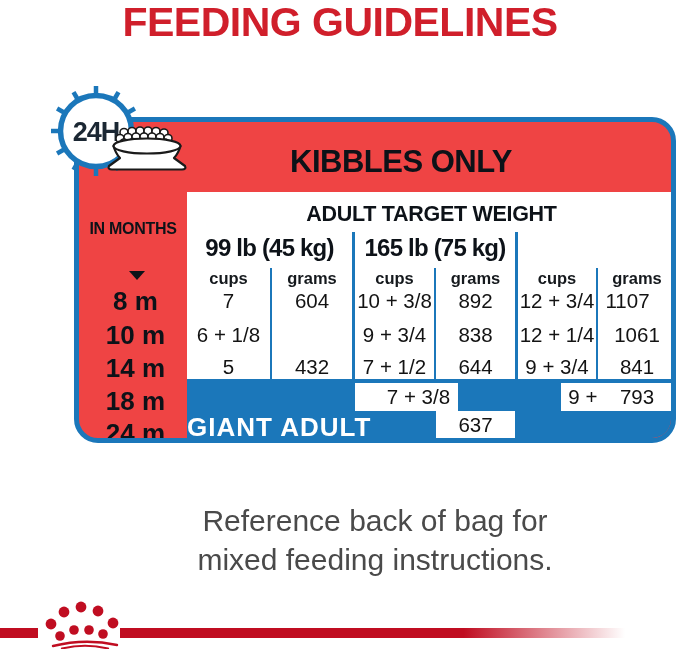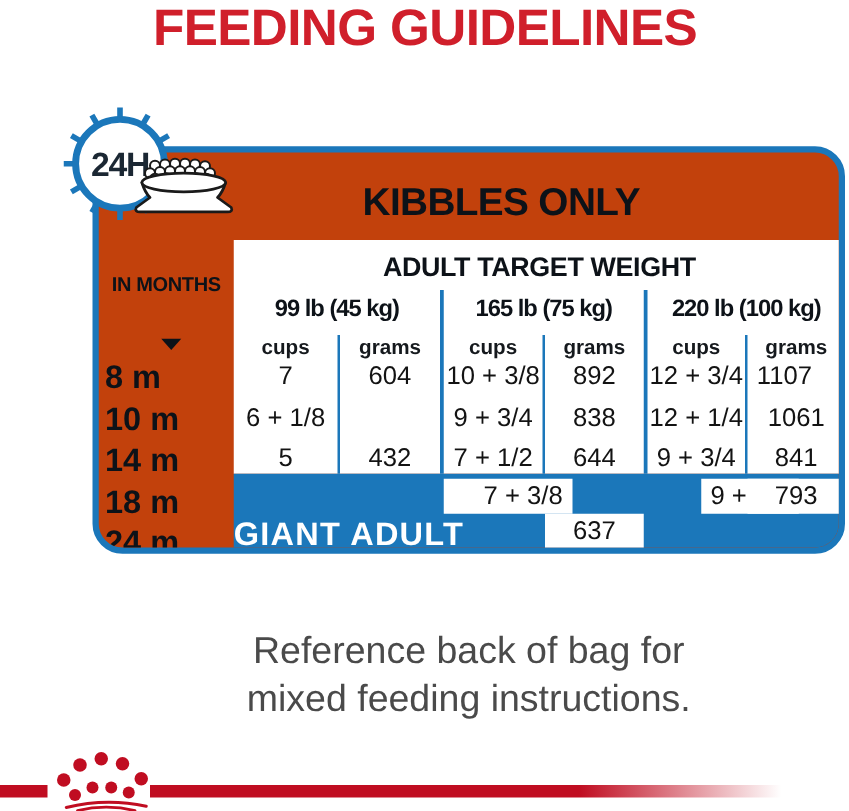--- a/index.html
+++ b/index.html
@@ -12,35 +12,35 @@
   
   #main-title{
     left:40px;top:0;width:600px;text-align:center;
     font-size:41px;line-height:44px;font-weight:800;color:#d01f2b;
     letter-spacing:-0.5px;white-space:nowrap;
   }
 
   
   #feed-table{
     left:74px;top:117px;width:602px;height:326px;box-sizing:border-box;
-    border:5px solid #1b77ba;border-radius:24px;background:#c2410c;
+    border:5px solid #1b77ba;border-radius:24px;background:#ef4444;
     overflow:hidden;z-index:1;
   }
   #kibbles-header{
     left:60px;top:22px;right:8px;text-align:center;
     font-size:31px;line-height:36px;font-weight:800;color:#0d1218;letter-spacing:-0.5px;
   }
   #white-panel{left:108px;top:70px;width:489px;height:187px;background:#ffffff;}
   #adult-weight-header{
     left:108px;top:79px;width:489px;text-align:center;
     font-size:21.5px;line-height:26px;font-weight:800;color:#0d1218;letter-spacing:-0.3px;
   }
   .weight-cell{
     top:112px;height:28px;text-align:center;
-    font-size:19px;line-height:28px;font-weight:800;color:#0d1218;letter-spacing:-0.8px;
+    font-size:24px;line-height:28px;font-weight:800;color:#0d1218;letter-spacing:-0.8px;
     white-space:nowrap;
   }
   .unit-cell{
     top:146px;height:20px;text-align:center;
     font-size:16.5px;line-height:20px;font-weight:700;color:#15191d;
   }
   .cell{
     height:28px;text-align:center;font-size:20.5px;line-height:28px;
     font-weight:400;color:#131313;white-space:nowrap;
   }
@@ -60,21 +60,21 @@
   #age-header{
     left:0;top:97px;width:108px;text-align:center;
     font-size:16px;line-height:19.5px;font-weight:800;color:#0d1218;letter-spacing:-0.3px;
   }
   #age-arrow{
     left:50px;top:149px;width:0;height:0;
     border-left:8px solid transparent;border-right:8px solid transparent;
     border-top:9px solid #0d1218;
   }
   .age-cell{
-    left:5px;width:103px;height:28px;
+    left:5px;width:103px;height:28px;text-align:center;
     font-size:26px;line-height:28px;font-weight:800;color:#0d1218;
   }
 
   
   #clock-icon{left:50px;top:85px;z-index:3;}
   #bowl-icon{left:100px;top:122px;z-index:4;}
 
   
   #footnote{
     left:40px;top:501px;width:670px;text-align:center;
@@ -99,21 +99,20 @@
   <div class="abs" id="kibbles-header">KIBBLES ONLY</div>
 
   <div class="abs" id="white-panel"></div>
 
   <div class="abs" id="giant-band"></div>
 
   <div class="abs" id="adult-weight-header">ADULT TARGET WEIGHT</div>
 
   <div class="abs weight-cell" style="left:108px;width:165px;">99 lb (45 kg)</div>
   <div class="abs weight-cell" style="left:276px;width:160px;">165 lb (75 kg)</div>
-  <div class="abs weight-cell" style="left:439px;width:158px;">220 lb (100 kg)</div>
 
   <div class="abs sep-thick" style="left:273px;"></div>
   <div class="abs sep-thick" style="left:436px;"></div>
   <div class="abs sep-thin" style="left:191px;"></div>
   <div class="abs sep-thin" style="left:355px;"></div>
   <div class="abs sep-thin" style="left:517px;"></div>
 
   <div class="abs unit-cell" style="left:108px;width:83px;">cups</div>
   <div class="abs unit-cell" style="left:193px;width:80px;">grams</div>
   <div class="abs unit-cell" style="left:276px;width:79px;">cups</div>

